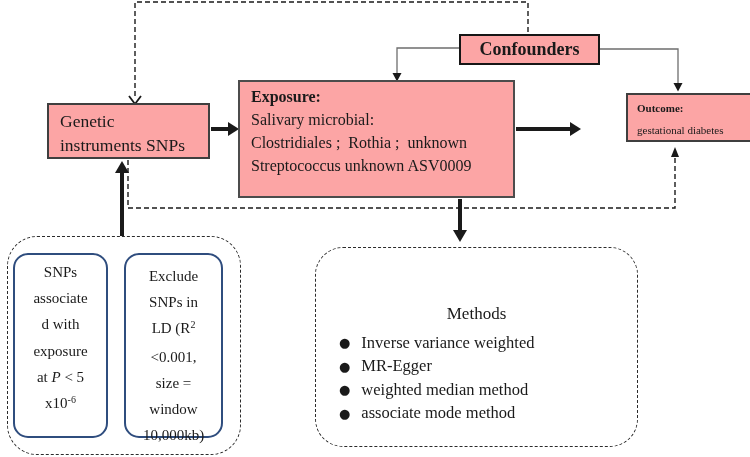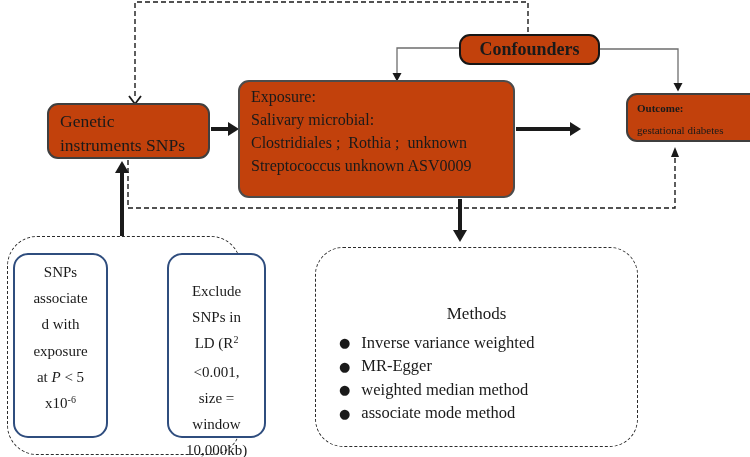--- a/index.html
+++ b/index.html
@@ -1,39 +1,39 @@
 <!DOCTYPE html>
 <html><head>
 <meta charset="utf-8">
 <style>
   html,body{margin:0;padding:0;background:#ffffff;}
   .canvas{
     position:relative;width:750px;height:457px;background:#fff;
     font-family:"Liberation Serif","DejaVu Serif",serif;color:#1a1a1a;overflow:hidden;
   }
   .connectors{position:absolute;left:0;top:0;width:750px;height:457px;}
-  .box{position:absolute;background:#c2410c;box-sizing:border-box;border-radius:11px;}
+  .box{position:absolute;background:#fca5a5;box-sizing:border-box;}
   .genetic-box{left:47px;top:103px;width:163px;height:56px;border:2px solid #3f3f3f;
     font-weight:normal;font-size:17.5px;line-height:24px;padding:4px 4px 0 11px;}
   .exposure-box{left:238px;top:80px;width:277px;height:118px;border:2px solid #4c4c4c;
     font-size:16px;line-height:23px;padding:3px 4px 0 11px;}
-  .exposure-box .title{font-weight:normal;}
+  .exposure-box .title{font-weight:bold;}
   .pre{white-space:pre;}
   .confounders-box{left:459px;top:34px;width:141px;height:31px;border:2px solid #161616;
     font-weight:bold;font-size:18px;line-height:27px;text-align:center;}
   .outcome-box{left:582px;top:93px;width:148px;height:49px;border:2px solid #3f3f3f;
     font-size:11px;line-height:22px;padding:2px 4px 0 9px;margin-left:44px;}
   .outcome-box .title{font-weight:bold;}
   .dashed-container{position:absolute;border:1.6px dashed #2b2b2b;box-sizing:border-box;background:transparent;}
   .instruments-container{left:7px;top:236px;width:234px;height:219px;border-radius:30px;}
   .methods-container{left:315px;top:247px;width:323px;height:200px;border-radius:28px;}
   .rounded-box{position:absolute;border:2px solid #2f4d7e;border-radius:15px;background:#fff;
     box-sizing:border-box;text-align:center;font-size:15px;line-height:26.2px;}
   .snp-box{left:13px;top:253px;width:95px;height:185px;padding-top:4px;}
-  .ld-box{left:124px;top:253px;width:99px;height:185px;padding-top:23px;margin-left:43px;}
+  .ld-box{left:124px;top:253px;width:99px;height:185px;padding-top:8px;}
   .it{font-style:italic;}
   .sup{font-size:10px;position:relative;top:-5px;}
   .methods-title{margin-top:56px;text-align:center;font-size:17px;}
   .methods-list{margin-top:7px;margin-left:23px;}
   .methods-item{display:flex;align-items:center;height:23.5px;font-size:16.5px;}
   .bullet{font-size:13px;margin-right:11px;line-height:1;
     font-family:"DejaVu Sans",sans-serif;}
 </style>
 </head>
 <body>

